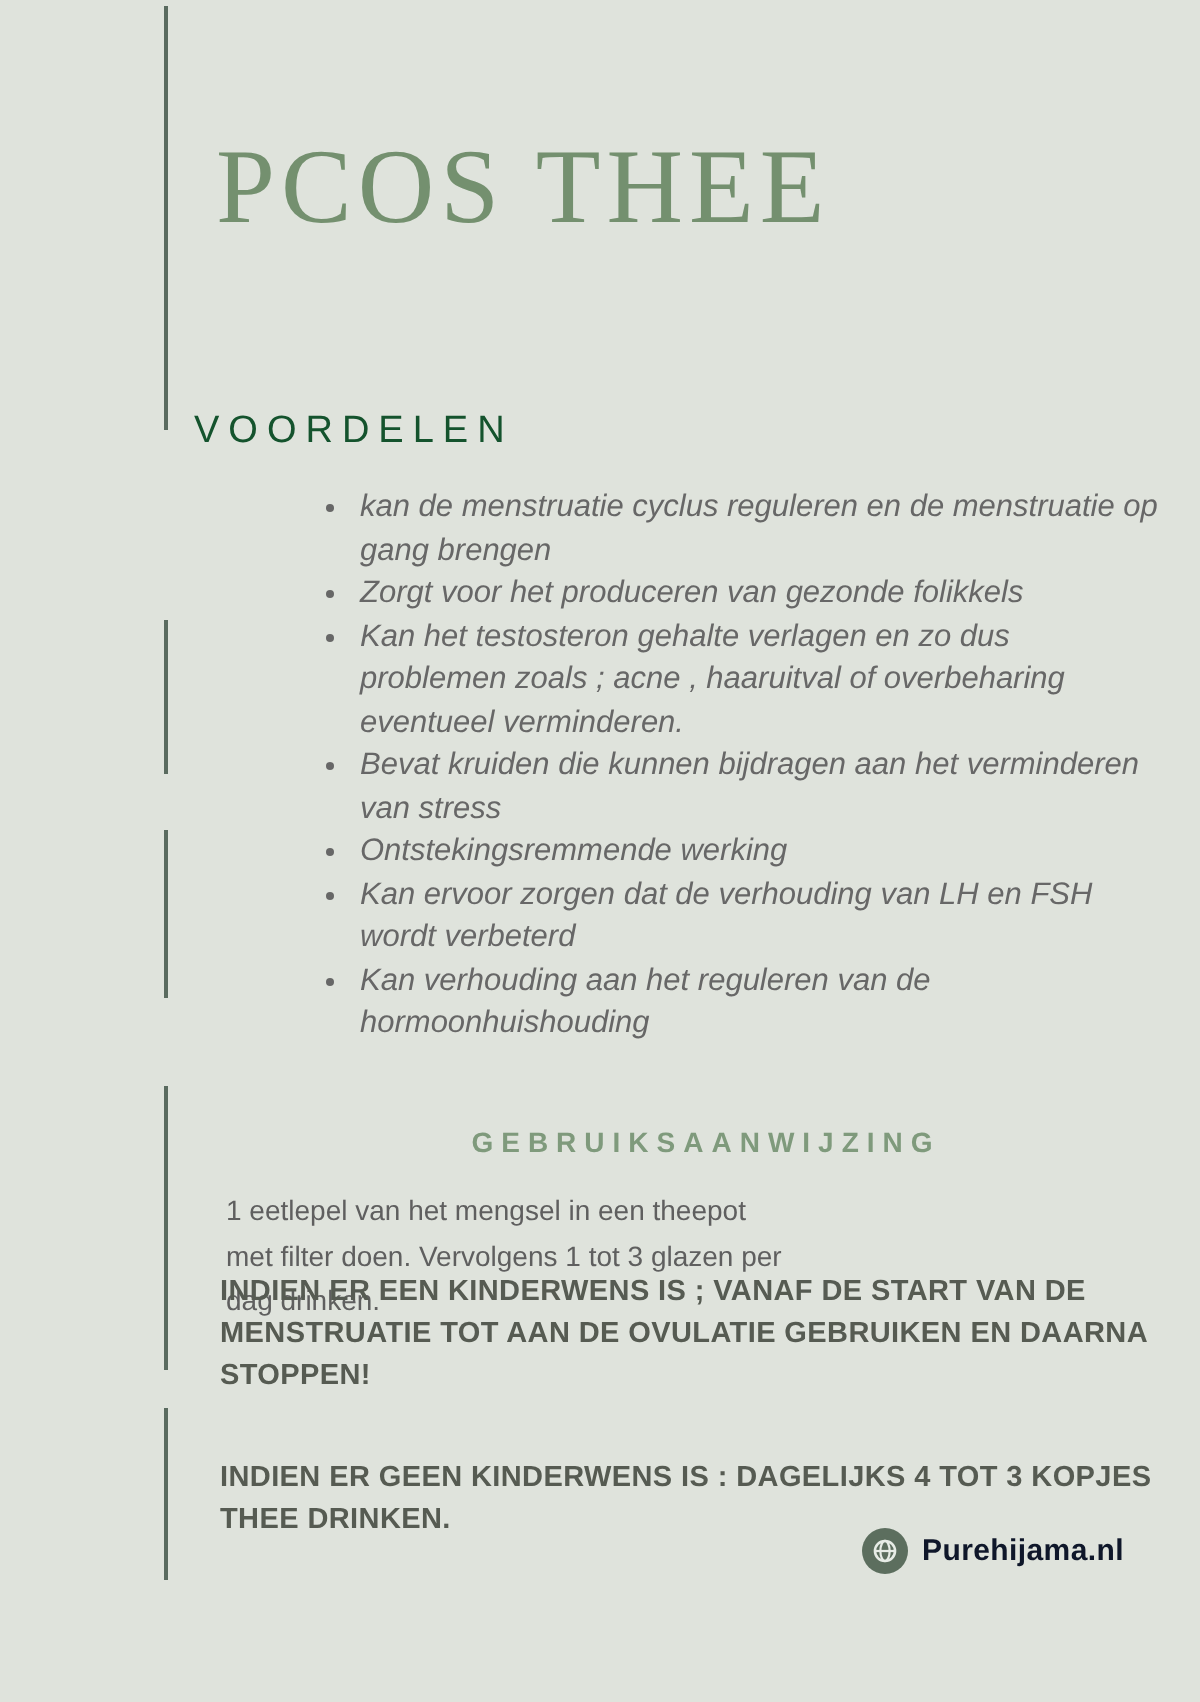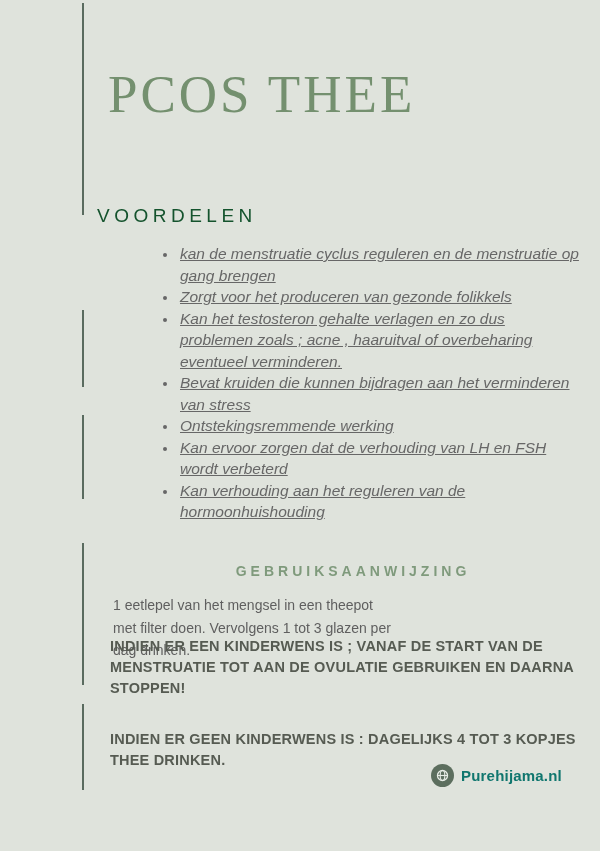--- a/index.html
+++ b/index.html
@@ -63,21 +63,20 @@
     left: 137px;
     top: 243px;
     width: 402px;
     margin: 0;
     padding: 0 0 0 18px;
     list-style: disc outside;
     font-style: italic;
     font-size: 15.5px;
     line-height: 21.5px;
     color: #676767;
-    text-decoration: underline;
   }
   .benefits-list li {
     margin: 0;
     padding-left: 2px;
   }
   .benefits-list li::marker {
     color: #676767;
     font-size: 14px;
   }
 
@@ -132,21 +131,21 @@
     height: 23px;
     border-radius: 50%;
     background: #5c6e5e;
     display: flex;
     align-items: center;
     justify-content: center;
   }
   .brand-name {
     font-size: 15px;
     font-weight: 700;
-    color: #0f766e;
+    color: #0f172a;
     letter-spacing: 0.2px;
   }
 </style>
 </head>
 <body>
 
 <div class="page">
 
   <div class="vline seg1"></div>
   <div class="vline seg2"></div>

